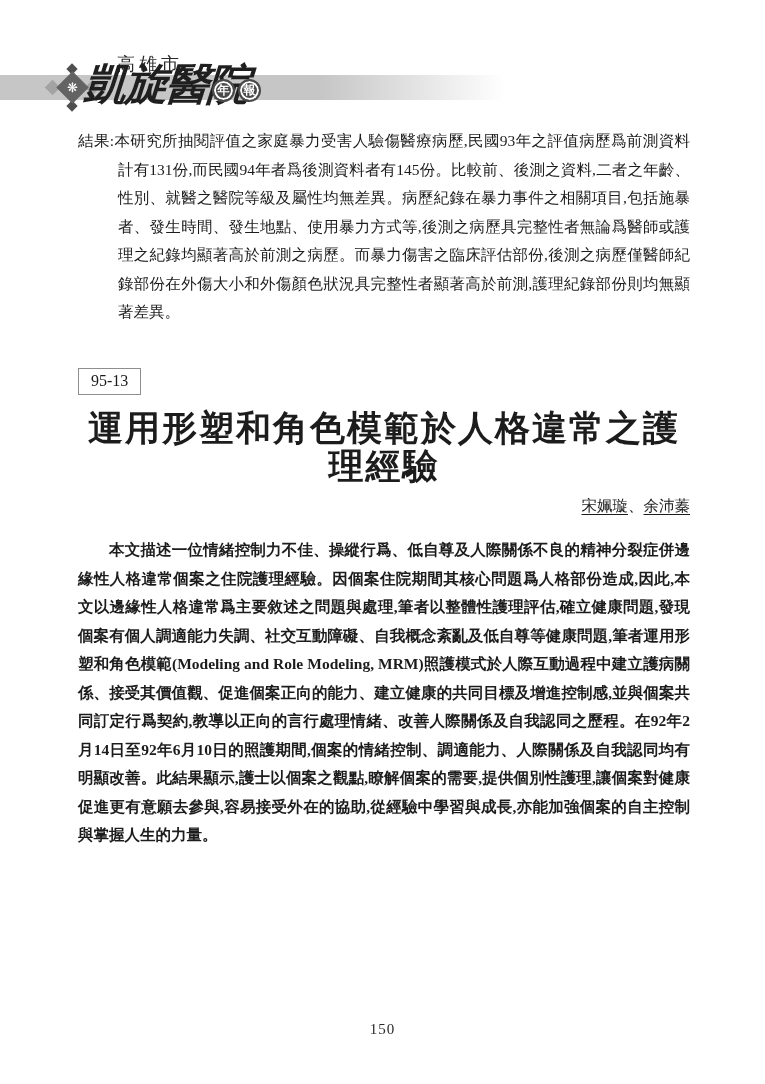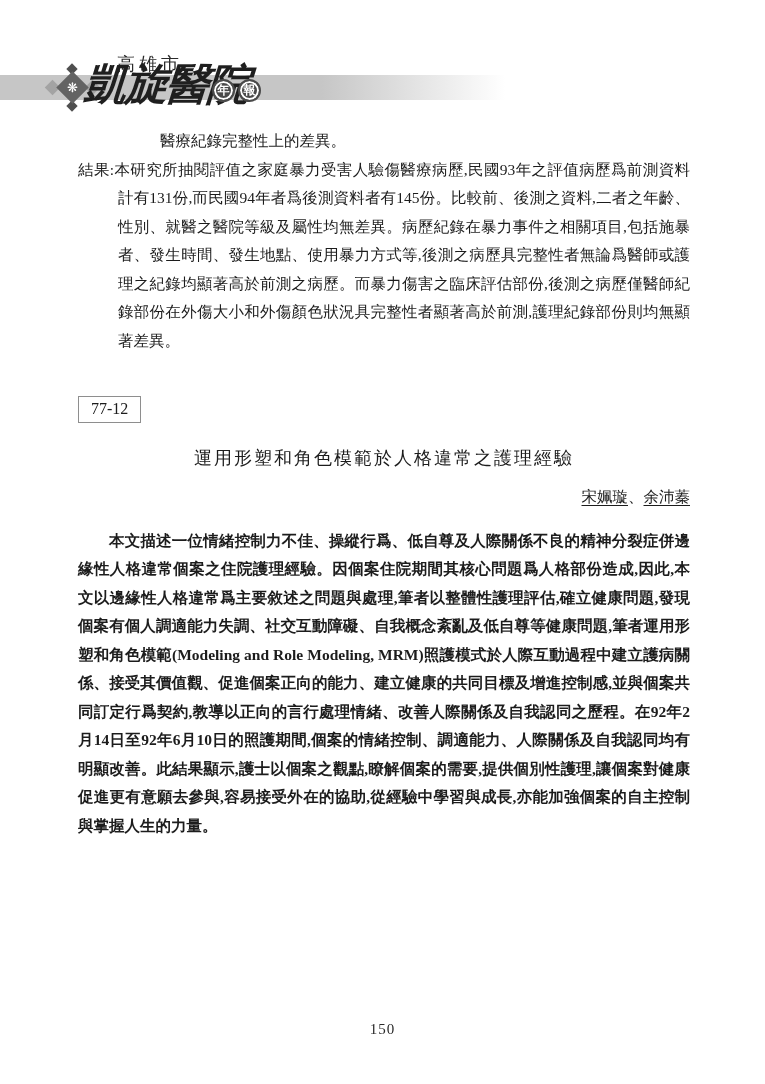--- a/index.html
+++ b/index.html
@@ -53,21 +53,21 @@
   .content p{margin:0;}
   .cont-line{padding-left:82px;}
   .hang{padding-left:40px;text-indent:-40px;}
   .article-no{
     display:inline-block;margin-top:41px;
     border:1px solid #8e8e8e;padding:1px 12px 2px 12px;
     font-size:16px;line-height:22px;text-indent:0;
   }
   .article-title{
     margin-top:15px !important;
-    text-align:center;font-size:18px;font-weight:normal;
+    text-align:center;font-size:35px;font-weight:bold;
     letter-spacing:2px;line-height:38px;text-indent:0;
   }
   .authors{
     margin-top:9px !important;
     text-align:right;font-size:15.5px;line-height:22px;text-indent:0;
   }
   .authors .author{text-decoration:underline;text-underline-offset:3px;}
   .abstract{margin-top:19px !important;text-indent:2em;font-weight:bold;}
   .keywords{margin-top:7px !important;}
   
@@ -93,27 +93,26 @@
     </div>
   </div>
 
   <div class="city">高雄市</div>
   <div class="hospital">凱旋醫院</div>
   <div class="badge badge-year">年</div>
   <div class="badge badge-report">報</div>
 
   <div class="content">
 
-    <p class="cont-line">醫療紀錄完整性上的差異。</p>
 
     <p class="hang"><span>結果:</span><span>本研究所抽閱評值之家庭暴力受害人驗傷醫療病歷,民國93年之評值病歷爲前測資料計有131份,而民國94年者爲後測資料者有145份。比較前、後測之資料,二者之年齡、性別、就醫之醫院等級及屬性均無差異。病歷紀錄在暴力事件之相關項目,包括施暴者、發生時間、發生地點、使用暴力方式等,後測之病歷具完整性者無論爲醫師或護理之紀錄均顯著高於前測之病歷。而暴力傷害之臨床評估部份,後測之病歷僅醫師紀錄部份在外傷大小和外傷顏色狀況具完整性者顯著高於前測,護理紀錄部份則均無顯著差異。</span></p>
 
 
     <div>
-      <span class="article-no">77-12</span>
+      <span class="article-no">95-13</span>
     </div>
 
     <p class="article-title">運用形塑和角色模範於人格違常之護理經驗</p>
 
     <p class="authors"><span class="author">宋姵璇</span><span>、</span><span class="author">余沛蓁</span></p>
 
     <p class="abstract">本文描述一位情緒控制力不佳、操縱行爲、低自尊及人際關係不良的精神分裂症併邊緣性人格違常個案之住院護理經驗。因個案住院期間其核心問題爲人格部份造成,因此,本文以邊緣性人格違常爲主要敘述之問題與處理,筆者以整體性護理評估,確立健康問題,發現個案有個人調適能力失調、社交互動障礙、自我概念紊亂及低自尊等健康問題,筆者運用形塑和角色模範(Modeling and Role Modeling, MRM)照護模式於人際互動過程中建立護病關係、接受其價值觀、促進個案正向的能力、建立健康的共同目標及增進控制感,並與個案共同訂定行爲契約,教導以正向的言行處理情緒、改善人際關係及自我認同之歷程。在92年2月14日至92年6月10日的照護期間,個案的情緒控制、調適能力、人際關係及自我認同均有明顯改善。此結果顯示,護士以個案之觀點,瞭解個案的需要,提供個別性護理,讓個案對健康促進更有意願去參與,容易接受外在的協助,從經驗中學習與成長,亦能加強個案的自主控制與掌握人生的力量。</p>
 
 
   </div>

